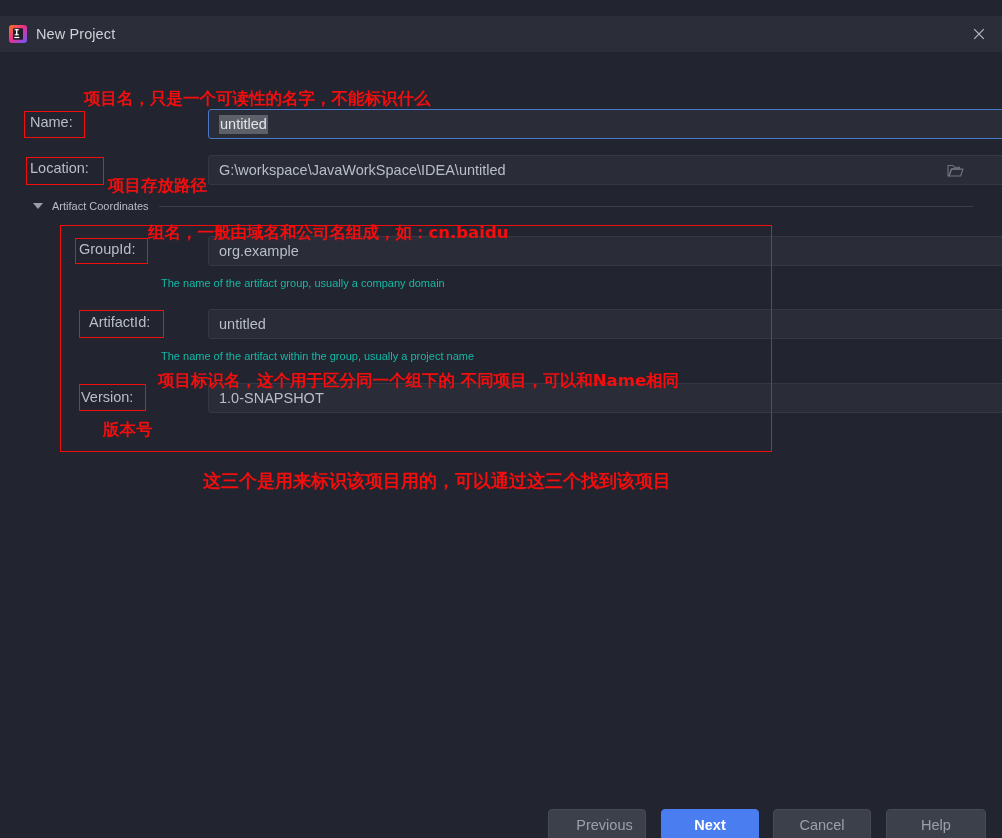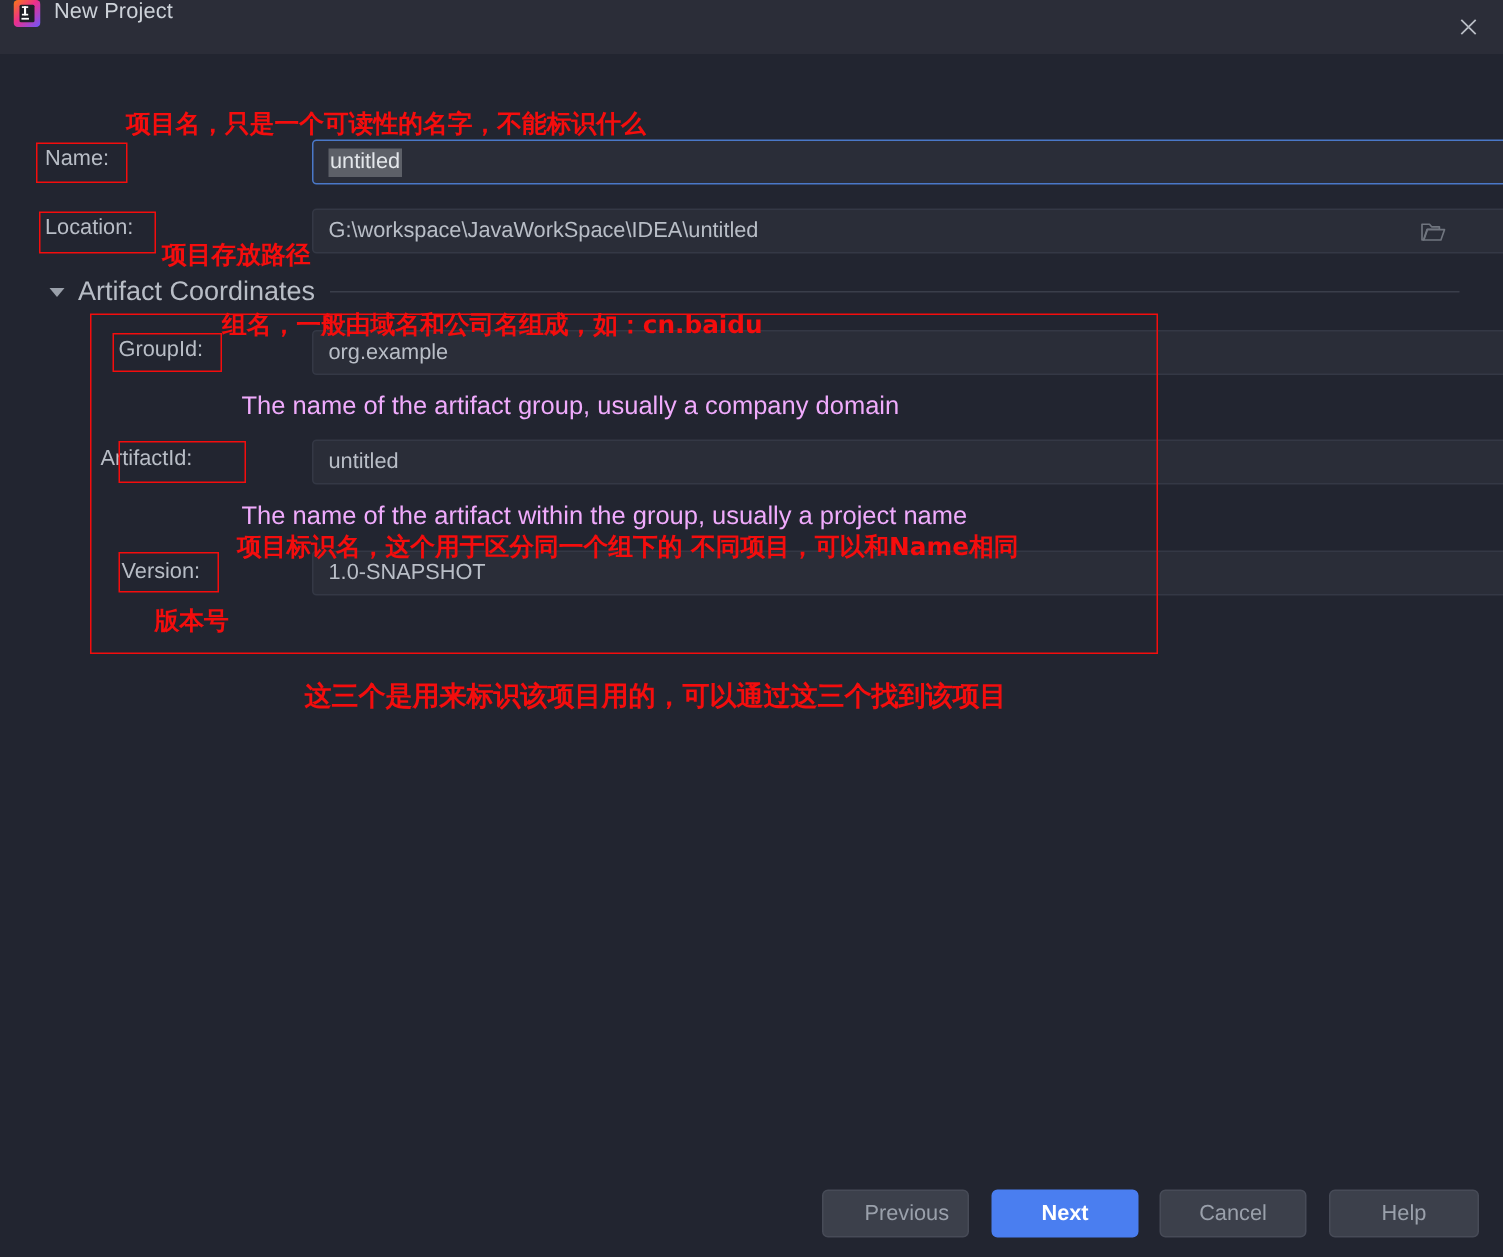--- a/index.html
+++ b/index.html
@@ -14,22 +14,23 @@
     color: #bfc4cc;
     overflow: hidden;
     position: relative;
   }
 
   
   #titlebar {
     height: 36px;
     background: #2b2d38;
     display: flex;
-    align-items: flex-start;
+    align-items: center;
     position: relative;
+    margin-top: 16px;
   }
   #app-icon {
     width: 18px;
     height: 18px;
     margin-left: 9px;
     margin-right: 9px;
     flex: none;
   }
   #title-text {
     font-size: 14.5px;
@@ -88,22 +89,22 @@
     background: #2a2d38;
   }
   .field .sel {
     background: #5d6068;
     color: #e3e6ea;
     padding: 1px 1px 2px 1px;
   }
 
   .hint {
     position: absolute;
-    font-size: 17px;
-    color: #f0abfc;
+    font-size: 11px;
+    color: #14b8a6;
     white-space: nowrap;
   }
 
   
   #artifact-section-header {
     position: absolute;
     left: 33px;
     top: 148px;
     display: flex;
     align-items: center;
@@ -111,21 +112,21 @@
     cursor: pointer;
   }
   #artifact-triangle {
     width: 0; height: 0;
     border-left: 5.5px solid transparent;
     border-right: 5.5px solid transparent;
     border-top: 6.5px solid #9aa0aa;
     margin-right: 9px;
   }
   #artifact-section-title {
-    font-size: 18px;
+    font-size: 11px;
     color: #b8bdc6;
     white-space: nowrap;
   }
   #artifact-section-line {
     flex: 1;
     height: 1px;
     background: #3a3e4a;
     margin-left: 10px;
   }
 
@@ -252,21 +253,21 @@
   </div>
 
   <div class="row" style="left:79px; top:189px;">
     <span class="flabel">GroupId:</span>
   </div>
   <div class="field" style="left:160px; top:184px; width:812px; border-color:#343845;">
     <span>org.example</span>
   </div>
   <div class="hint" style="left:161px; top:225px;">The name of the artifact group, usually a company domain</div>
 
-  <div class="row" style="left:67px; top:262px;">
+  <div class="row" style="left:89px; top:262px;">
     <span class="flabel">ArtifactId:</span>
   </div>
   <div class="field" style="left:160px; top:257px; width:812px; border-color:#343845;">
     <span>untitled</span>
   </div>
   <div class="hint" style="left:161px; top:298px;">The name of the artifact within the group, usually a project name</div>
 
   <div class="row" style="left:81px; top:337px;">
     <span class="flabel">Version:</span>
   </div>

